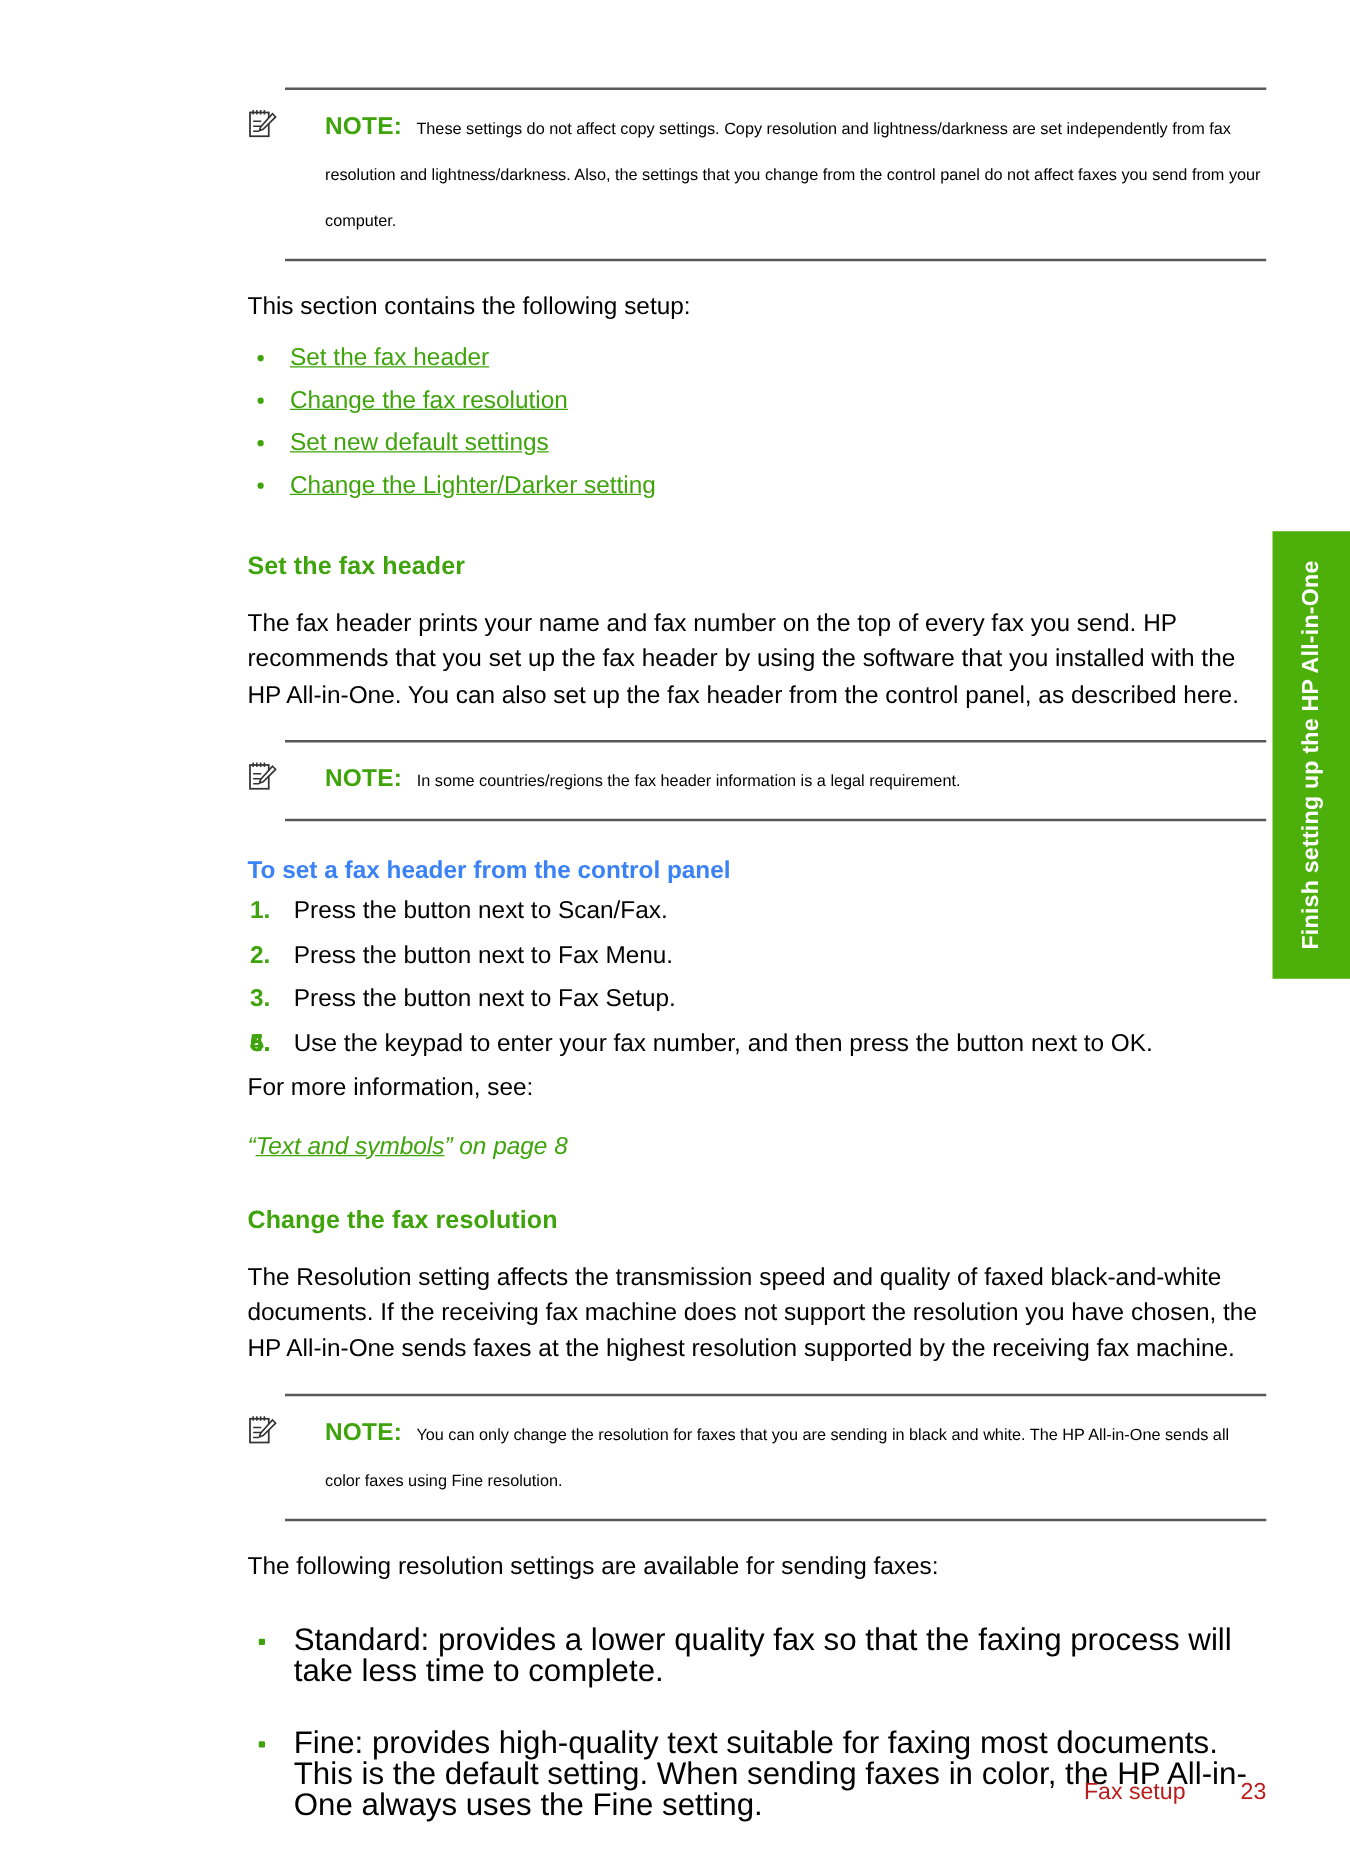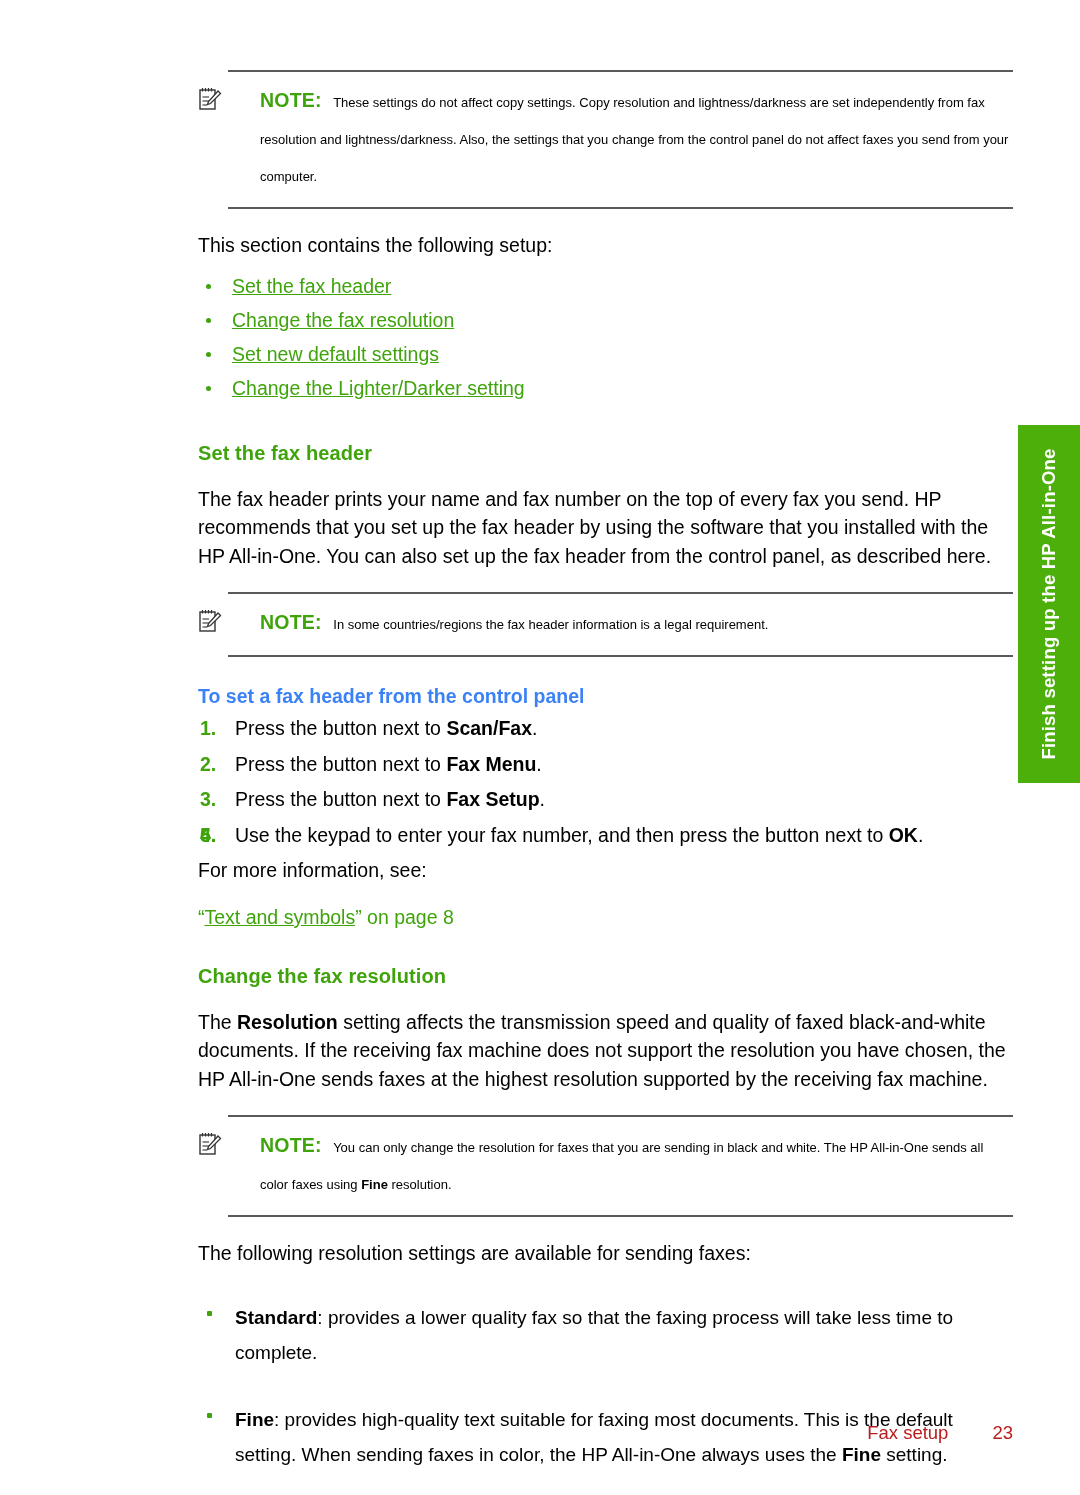--- a/index.html
+++ b/index.html
@@ -147,35 +147,35 @@
   
   ul.defs {
     list-style: none;
     margin: 12px 0 0 0;
     padding: 0;
   }
   ul.defs li {
     position: relative;
     padding-left: 37px;
     margin-bottom: 10px;
-    font-size: 19px;
-    line-height: 35px;
+    font-size: 25px;
+    line-height: 25px;
     margin-top: 32px;
   }
   ul.defs li .bullet {
     position: absolute;
     left: 9px;
     top: 11px;
     width: 5px;
     height: 5px;
     background: #3fa40c;
     border-radius: 1px;
   }
 
-  b { font-weight: bold; }
+  b { font-weight: normal; }
 
   
   .side-tab {
     position: absolute;
     left: 1018px;
     top: 425px;
     width: 62px;
     height: 358px;
     background: #4CAF0A;
     display: flex;
@@ -310,21 +310,21 @@
         <span class="num">5.</span>
       </li>
       <li>
         <span class="num">6.</span>
         <span><span>Use the keypad to enter your fax number, and then press the button next to </span><b>OK</b><span>.</span></span>
       </li>
     </ol>
 
     <p class="para" style="margin-top:6px;">For more information, see:</p>
 
-    <p class="xref" style="margin:18px 0 0 0;"><span>“</span><u>Text and symbols</u><span>”</span><span> on page 8</span></p>
+    <p class="xref" style="margin:18px 0 0 0;font-style:italic;"><span>“</span><u>Text and symbols</u><span>”</span><span> on page 8</span></p>
 
     <div class="spacer-34"></div>
 
     <h2 class="sect">Change the fax resolution</h2>
 
     <p class="para para-spaced"><span>The </span><b>Resolution</b><span> setting affects the transmission speed and quality of faxed black-and-white documents. If the receiving fax machine does not support the resolution you have chosen, the HP All-in-One sends faxes at the highest resolution supported by the receiving fax machine.</span></p>
 
     <div class="spacer-22"></div>
 
     <div class="note">

